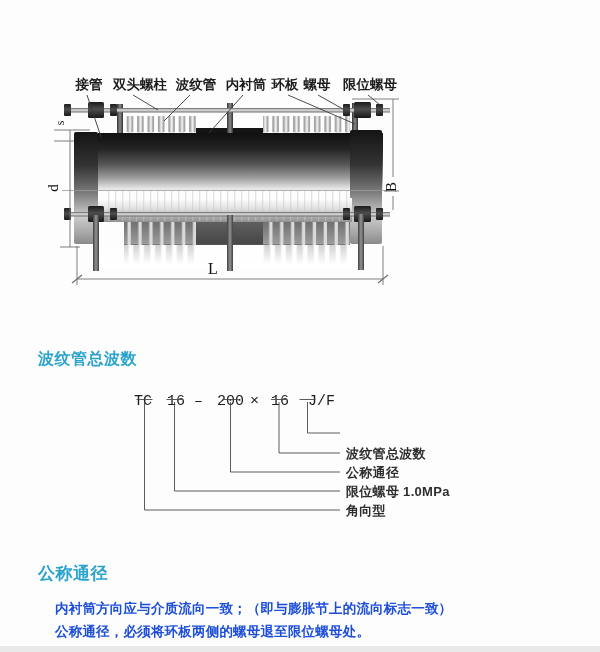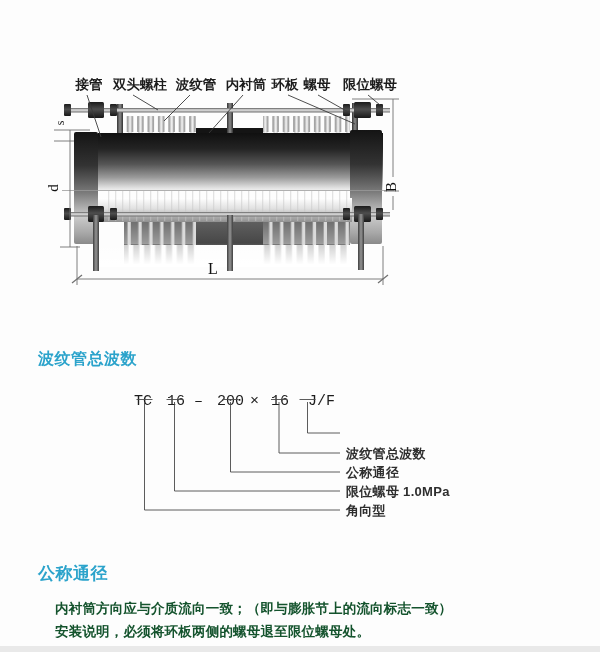--- a/index.html
+++ b/index.html
@@ -7,21 +7,21 @@
         font-family:"Liberation Sans",sans-serif;}
   .heading{position:absolute;left:38px;color:#2ba3cb;font-weight:700;font-size:16px;
            letter-spacing:.5px;white-space:nowrap;}
   #h-intro{top:10px;}
   #h-code{top:349px;}
   #h-install{top:562px;font-size:17px;}
   .code-token{position:absolute;top:382px;font-family:Liberation Mono, monospace;
               font-size:15px;color:#1d1d1d;white-space:nowrap;margin-top:11px;}
   .callout{position:absolute;left:346px;font-size:13px;color:#2e2e2e;font-weight:600;
            letter-spacing:.3px;white-space:nowrap;}
-  .install-line{position:absolute;left:55px;font-size:13.5px;color:#14532d;font-weight:700;
+  .install-line{position:absolute;left:55px;font-size:13.5px;color:#1d4ed8;font-weight:700;
                 letter-spacing:.2px;white-space:nowrap;}
   .edge-bottom{position:absolute;left:0;top:646px;width:600px;height:6px;background:#e9e9e9;}
   svg{position:absolute;}
   svg text{font-family:"Liberation Sans",sans-serif;}
   svg text.serif{font-family:"Liberation Serif",serif;}
 </style>
 </head>
 <body>
 
 <div class="page">
@@ -219,16 +219,16 @@
       <polyline points="144.5,7 144.5,115 340,115"></polyline>
     </g>
   </svg>
 
   <div class="callout" style="top:445px">波纹管总波数</div>
   <div class="callout" style="top:464px">公称通径</div>
   <div class="callout" style="top:483px">限位螺母 1.0MPa</div>
   <div class="callout" style="top:502px">角向型</div>
 
   <div class="install-line" style="top:600px">内衬筒方向应与介质流向一致；（即与膨胀节上的流向标志一致）</div>
-  <div class="install-line" style="top:623px">安装说明，必须将环板两侧的螺母退至限位螺母处。</div>
+  <div class="install-line" style="top:623px">公称通径，必须将环板两侧的螺母退至限位螺母处。</div>
 
   <div class="edge-bottom"></div>
 </div>
 
 </body></html>

